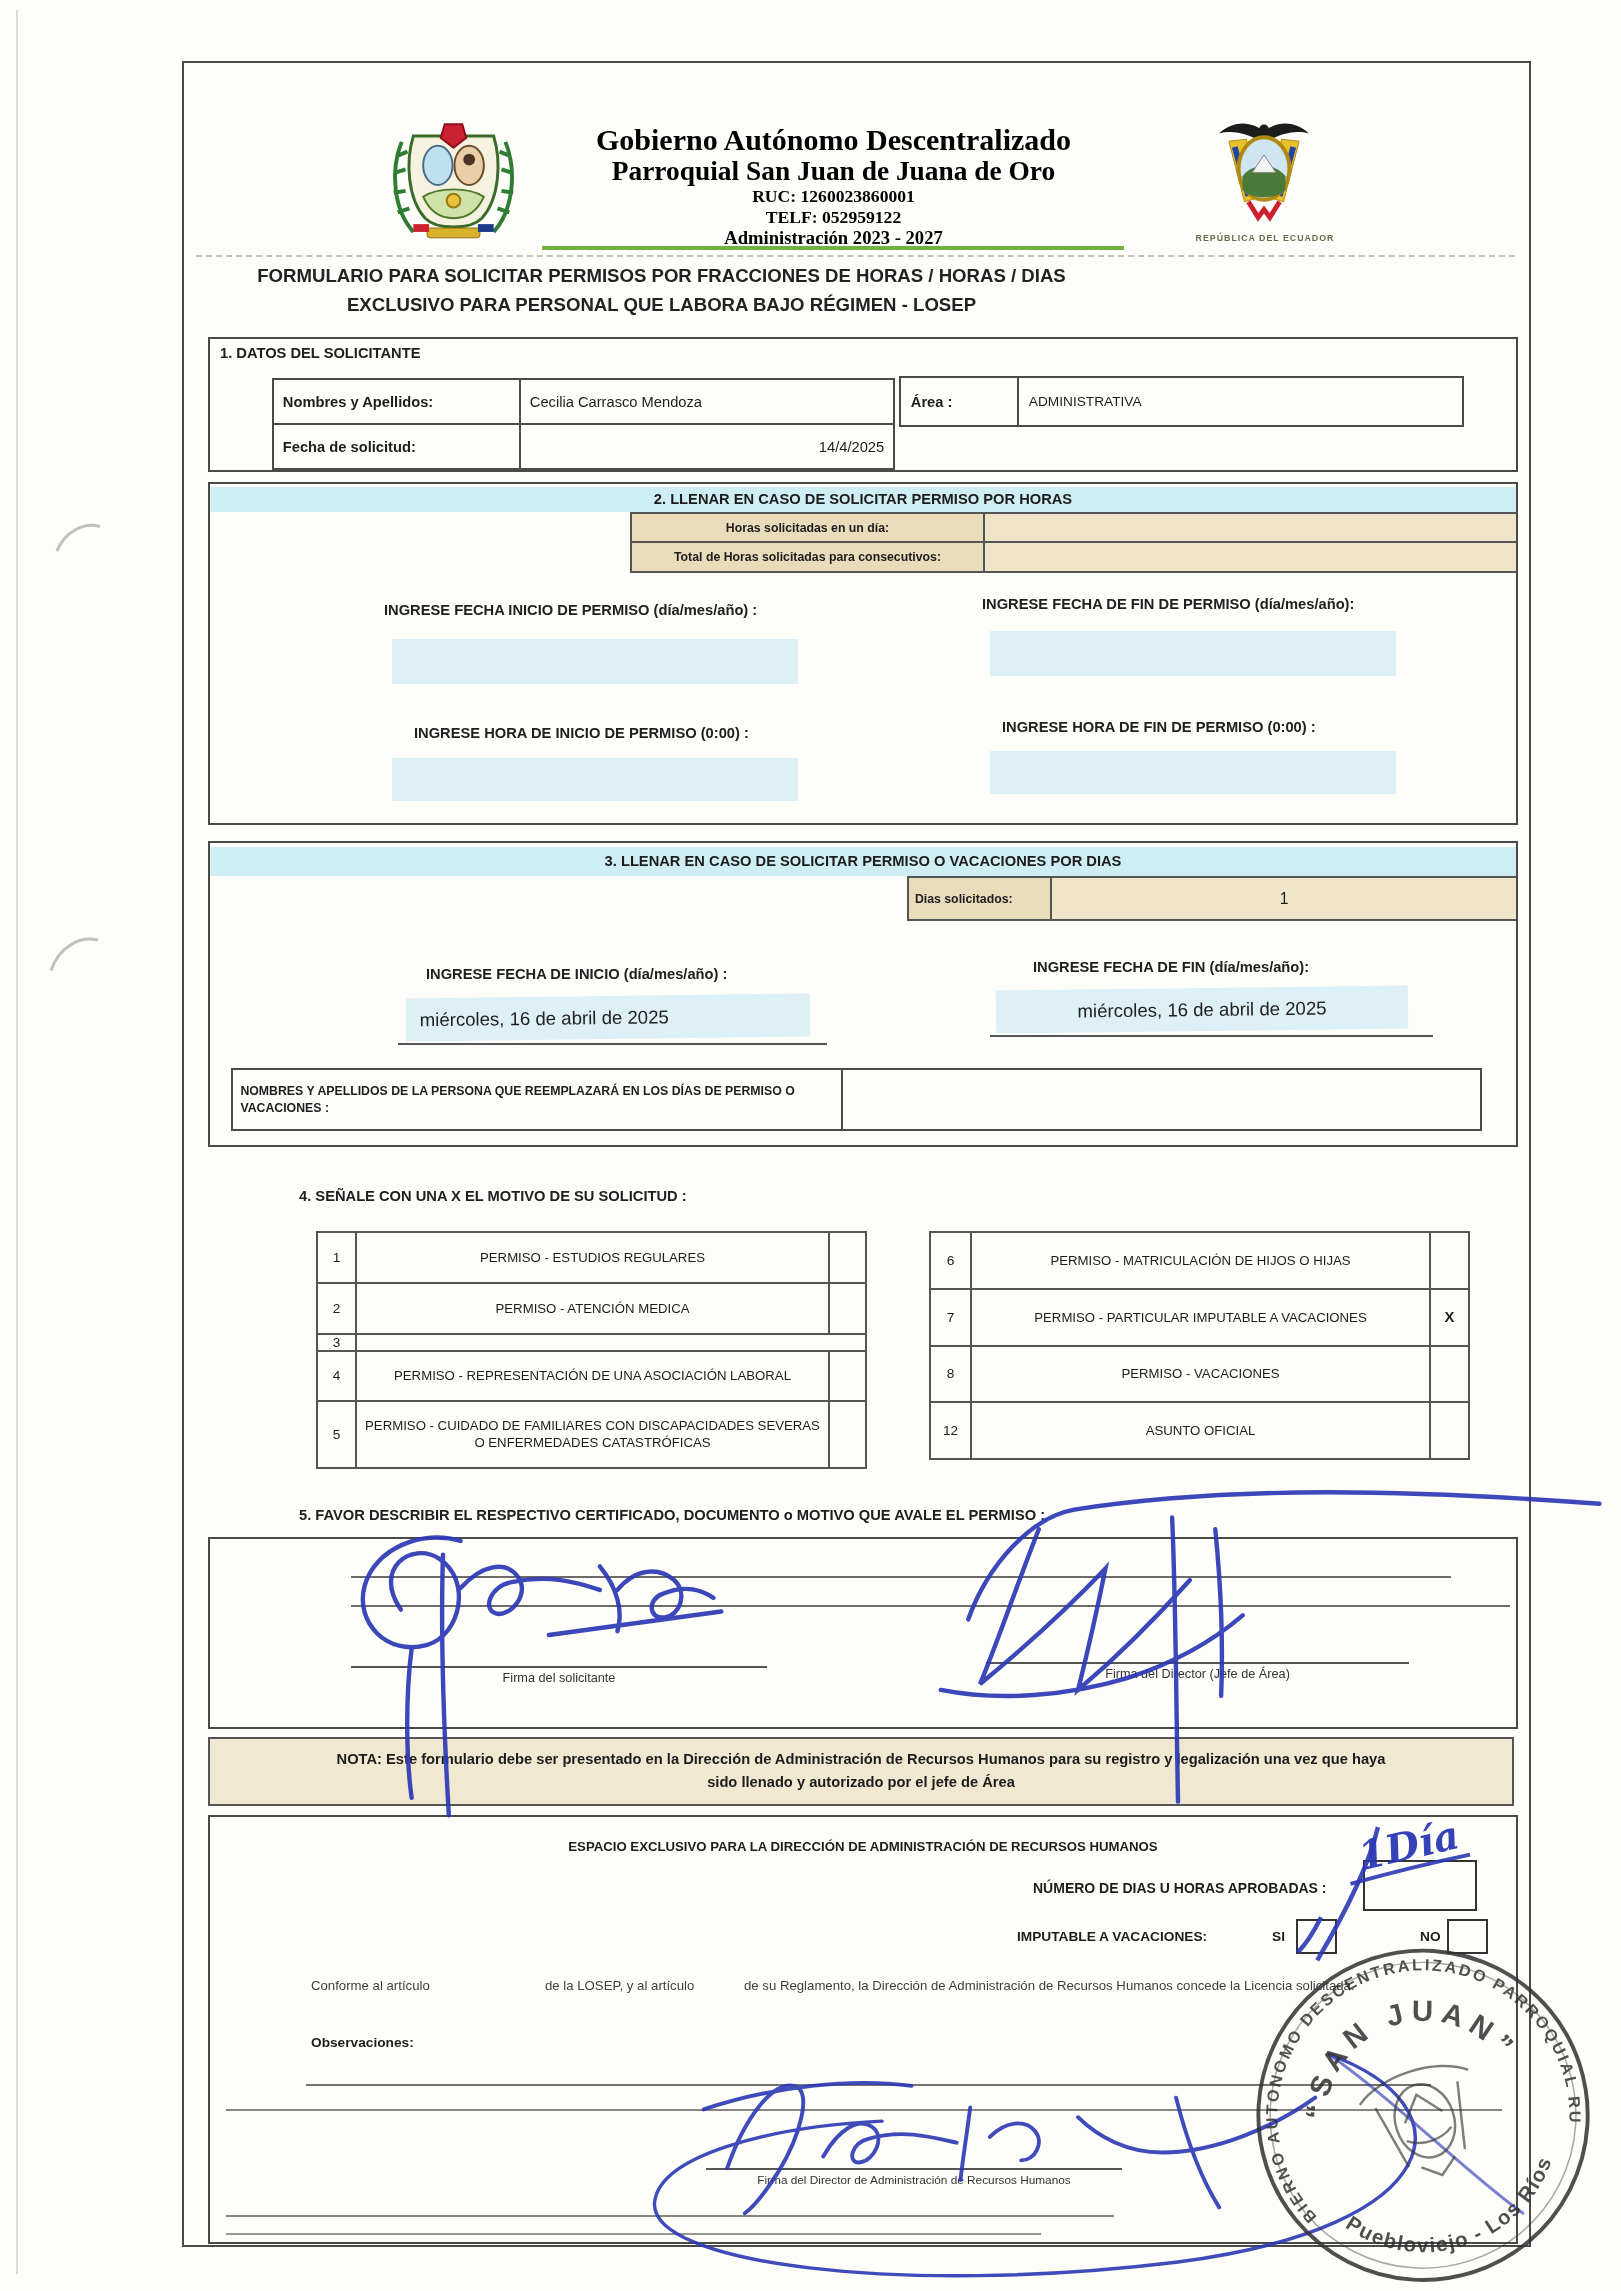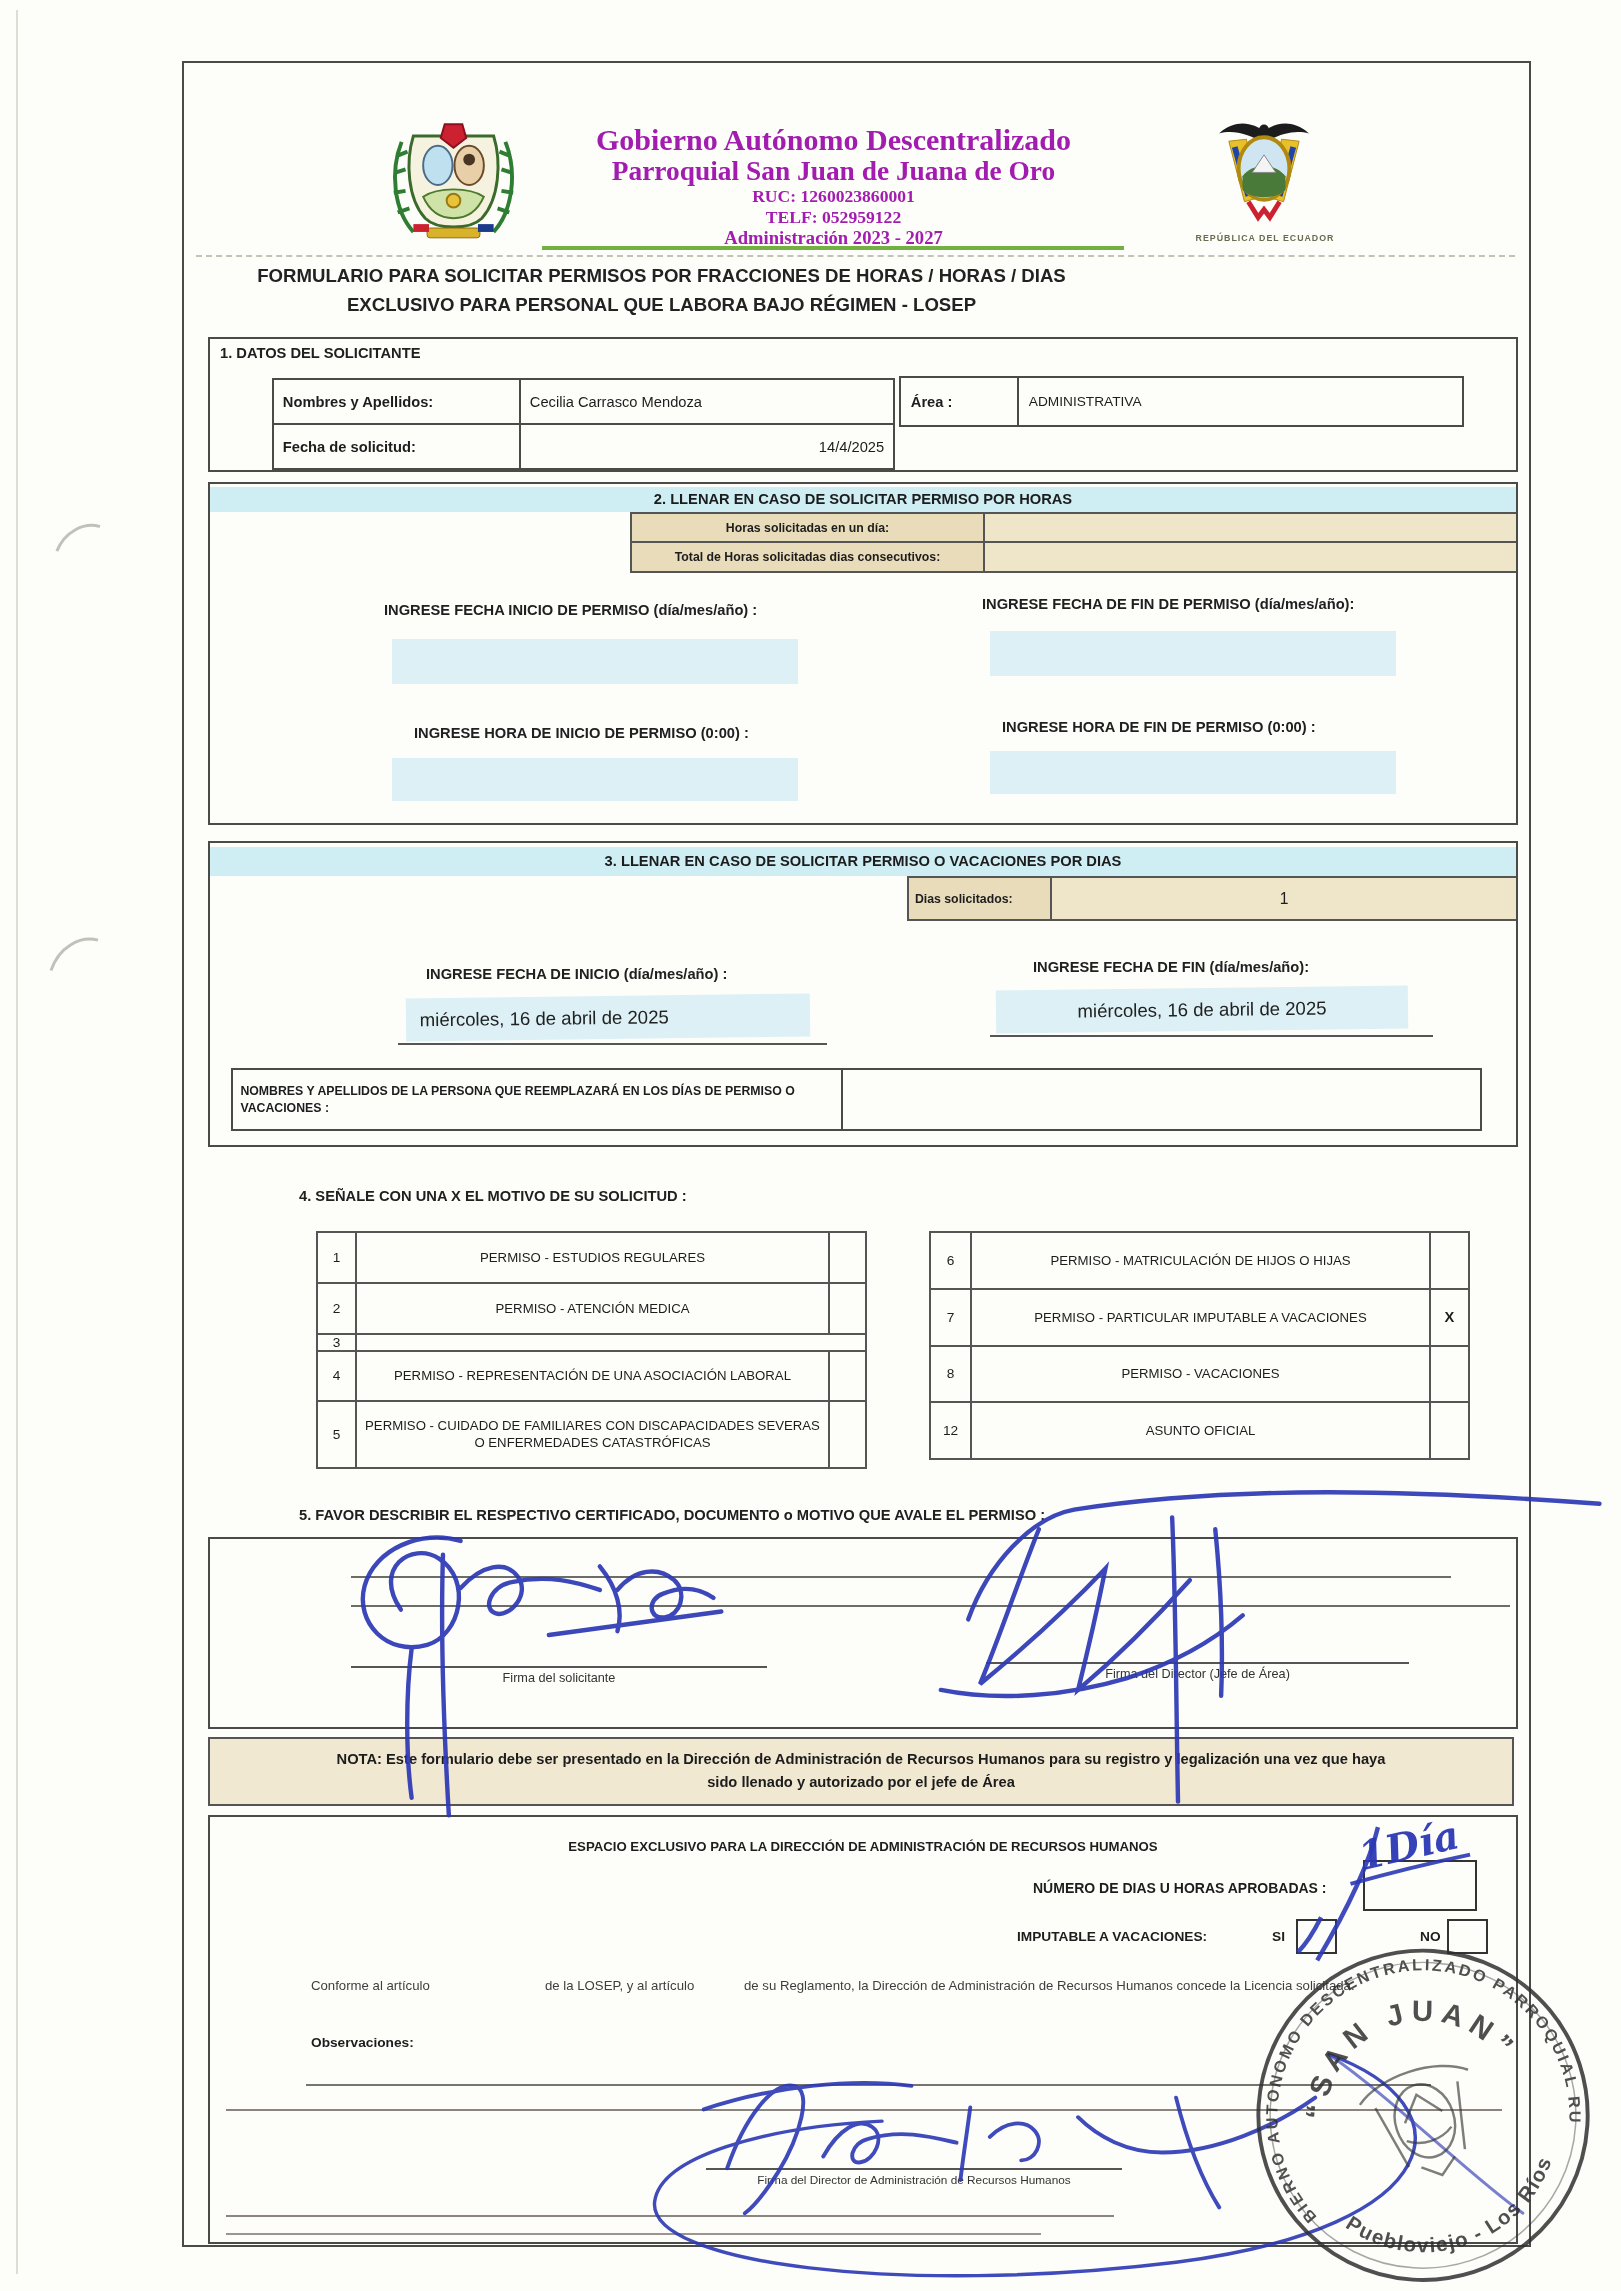--- a/index.html
+++ b/index.html
@@ -8,21 +8,21 @@
   .abs{position:absolute;}
   .frame{left:182px;top:61px;width:1345px;height:2182px;border:2px solid #4a4a48;}
   .page-edge{left:15.7px;top:9.8px;width:2px;height:2264px;background:#ddddd6;}
 
   
   .parish-logo{left:384px;top:122px;width:139px;height:122px;}
   .ecuador-logo{left:1209px;top:108px;width:110px;height:123px;}
   .republic-caption{left:1172px;top:233px;width:186px;text-align:center;font-size:8.8px;
      letter-spacing:1px;color:#6b6b50;font-weight:bold;}
   .org-block{left:510px;top:123px;width:647px;text-align:center;
-     font-family:"Liberation Serif",serif;font-weight:bold;color:#a21caf;}
+     font-family:"Liberation Serif",serif;font-weight:bold;color:#000000;}
   .org1{font-size:30px;line-height:33px;}
   .org2{font-size:27.4px;line-height:30px;}
   .org-ruc{font-size:17.6px;line-height:20.6px;}
   .org-telf{font-size:17.6px;line-height:20.6px;}
   .org-admin{font-size:18.6px;line-height:21.6px;}
   .green-rule{left:542px;top:246px;width:582px;height:3.9px;background:#72b043;}
   .dash-rule{left:196px;top:255px;width:1319px;border-top:2px dashed #c3c3b4;}
 
   
   .form-title{left:208px;top:261px;width:907px;text-align:center;font-weight:bold;
@@ -224,21 +224,21 @@
   </div>
 
   <div class="abs box s2-box">
     <div class="band s2-band">2. LLENAR EN CASO DE SOLICITAR PERMISO POR HORAS</div>
     <div class="tan-table">
       <div class="tan-row">
         <div class="tan-lbl">Horas solicitadas en un día:</div>
         <div class="tan-val"></div>
       </div>
       <div class="tan-row">
-        <div class="tan-lbl">Total de Horas solicitadas dias consecutivos:</div>
+        <div class="tan-lbl">Total de Horas solicitadas para consecutivos:</div>
         <div class="tan-val"></div>
       </div>
     </div>
     <div class="abs lbl s2-lbl-fi">INGRESE FECHA INICIO DE PERMISO (día/mes/año) :</div>
     <div class="abs input-blue s2-box-fi"></div>
     <div class="abs lbl s2-lbl-ff">INGRESE FECHA DE FIN DE PERMISO (día/mes/año):</div>
     <div class="abs input-blue s2-box-ff"></div>
     <div class="abs lbl s2-lbl-hi">INGRESE HORA DE INICIO DE PERMISO (0:00) :</div>
     <div class="abs input-blue s2-box-hi"></div>
     <div class="abs lbl s2-lbl-hf">INGRESE HORA DE FIN DE PERMISO (0:00) :</div>

